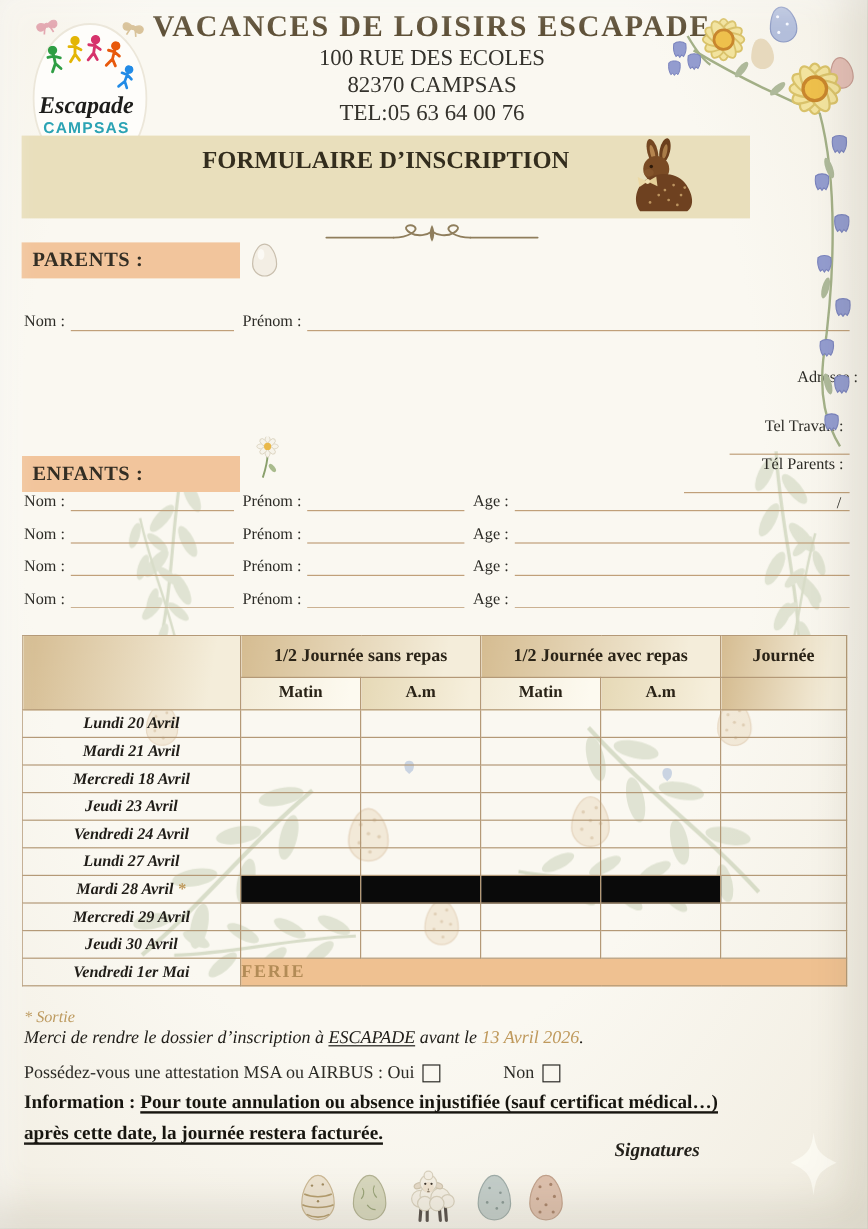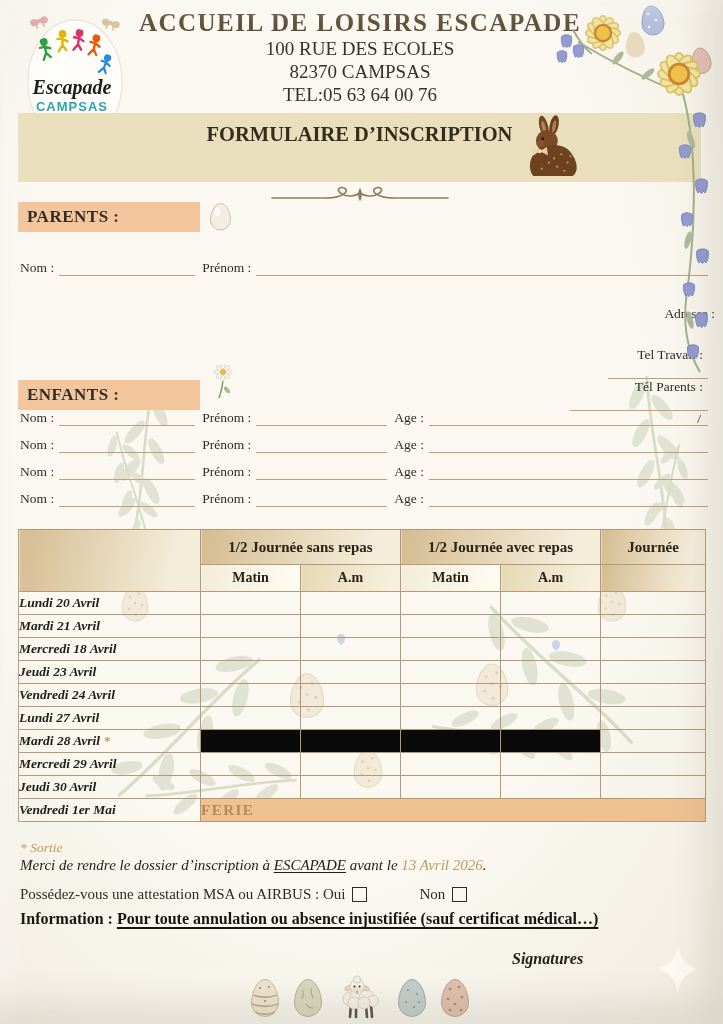--- a/index.html
+++ b/index.html
@@ -12,21 +12,21 @@
     box-shadow:inset -16px -20px 34px rgba(95,85,62,.13), inset 8px 6px 22px rgba(255,255,255,.45);}
   .abs{position:absolute;}
 
   
   .hdr-title{left:108px;top:9px;width:504px;text-align:center;font-size:25px;font-weight:bold;
     letter-spacing:1.5px;color:#5e5037;}
   .addr{left:108px;top:37px;width:504px;text-align:center;font-size:19px;line-height:23px;color:#34322c;}
   .logo{left:14px;top:6px;width:122px;height:150px;}
 
   
-  .banner{left:18px;top:113px;width:683px;height:69px;background:#e9dfbc;z-index:1;}
+  .banner{left:18px;top:113px;width:607px;height:69px;background:#e9dfbc;z-index:1;}
   .banner-title{text-align:center;font-size:20.5px;font-weight:bold;color:#332d1d;padding-top:10px;}
   .banner-sub{text-align:center;font-size:18.5px;color:#3b3526;margin-top:2px;}
   .bunny{position:absolute;left:505px;top:2px;width:56px;height:62px;}
   .flourish{left:270px;top:186px;width:180px;height:22px;}
 
   
   .sec{width:182px;height:30px;background:#f2c59c;box-sizing:border-box;
     font-size:17px;font-weight:bold;color:#332e24;padding:5px 0 0 9px;letter-spacing:.5px;z-index:1;}
   .sec-parents{left:18px;top:202px;}
   .sec-enfants{left:18px;top:380px;}
@@ -52,21 +52,21 @@
   .tbl{position:absolute;left:18px;top:529px;width:687px;border-collapse:collapse;table-layout:fixed;z-index:1;}
   .tbl col.c0{width:182px}.tbl col.cm{width:100px}.tbl col.c5{width:105px}
   .tbl th,.tbl td{border:1px solid #b49977;padding:0;}
   .tbl{border:1.5px solid #a58a66;}
   .tbl thead tr.r1 th{height:34px;font-size:15px;font-weight:bold;color:#2a2317;}
   .tbl thead tr.r2 th{height:26px;font-size:14px;font-weight:bold;color:#2a2317;}
   .gh{background:linear-gradient(100deg,#d5bc91 0%,#f4edda 85%);}
   .gm{background:linear-gradient(100deg,#f3ecd8 0%,#fdfaf0 90%);}
   .ga{background:linear-gradient(100deg,#e6d9b6 0%,#f6efdc 90%);margin-top:25px;}
   .tbl tbody td{height:22px;}
-  .day{font-size:13.5px;font-weight:bold;font-style:italic;color:#201d18;text-align:left;
+  .day{font-size:13.5px;font-weight:bold;font-style:italic;color:#201d18;text-align:center;
     padding-left:6px;white-space:nowrap;margin-top:31px;}
   .ast{color:#bf995c;font-weight:bold;font-style:normal;margin-left:4px;}
   .redact-cell{background:#0a0a0a;border-color:#0a0a0a;}
   .ferie-cell{background:#efc191;color:#b28b56;font-weight:bold;font-size:15px;
     text-align:left;letter-spacing:1.5px;}
 
   
   .sortie{left:20px;top:840px;font-size:13.5px;font-style:italic;color:#bd9a5f;z-index:1;}
   .merci{left:20px;top:857px;font-size:15px;font-weight:normal;font-style:italic;color:#1f1d18;z-index:1;}
   .merci .org{text-decoration:underline;text-underline-offset:2px;}
@@ -196,21 +196,21 @@
         </g>
       <g fill="#228be6" stroke="#228be6">
           <use href="#kid" x="84" y="48" width="14" height="22" transform="rotate(20 91 59)"></use>
         </g>
     </g>
     <text x="58" y="88" text-anchor="middle" font-family="Liberation Serif, serif" font-style="italic" font-weight="bold" font-size="20" fill="#1d1d1b">Escapade</text>
     <text x="58" y="105" text-anchor="middle" font-family="Liberation Sans, sans-serif" font-weight="bold" font-size="13" letter-spacing="1" fill="#2ba3b4">CAMPSAS</text>
     <text x="59" y="119" text-anchor="middle" font-family="Liberation Sans, sans-serif" font-size="6.5" letter-spacing="1" fill="#44403a">ACCUEIL DE LOISIRS</text>
   </svg>
 
-  <div class="abs hdr-title">ACCUEIL DE LOISIRS ESCAPADE</div>
+  <div class="abs hdr-title">VACANCES DE LOISIRS ESCAPADE</div>
   <div class="abs addr">
     <div>100 RUE DES ECOLES</div>
     <div>82370 CAMPSAS</div>
     <div>TEL:05 63 64 00 76</div>
   </div>
 
   <svg class="abs corner-flowers" viewBox="0 0 175 380">
     <defs>
       <symbol id="daff" viewBox="-12 -12 24 24">
         <g fill="#f2e39e" stroke="#d9c26a" stroke-width=".8">
@@ -491,20 +491,23 @@
   <div class="abs attest">
     <span>Possédez-vous une attestation MSA ou AIRBUS : Oui</span>
     <span class="cb"></span>
     <span class="sp"></span>
     <span>Non</span>
     <span class="cb"></span>
   </div>
 
   <div class="abs info1">
     <span>Information : </span><span class="uline">Pour toute annulation ou absence injustifiée (sauf certificat médical…)</span>
+  </div>
+  <div class="abs info2">
+    <span class="uline">après cette date, la journée restera facturée.</span>
   </div>
 
   <div class="abs sig">Signatures</div>
 
   <div class="abs eggrow">
     <svg width="30" height="42" viewBox="0 0 30 42">
       <path d="M15,1.5 C22.5,1.5 28.5,14 28.5,25 a13.5,13.5 0 0 1 -27,0 C1.5,14 7.5,1.5 15,1.5 Z" fill="#ece2cf" stroke="#cbb894"></path>
       <g stroke="#b49d6e" stroke-width="1.3" fill="none">
         <path d="M3.5,17 C10,20 20,20 26.5,17"></path>
           <path d="M2,26 C9,29 21,29 28,26"></path>

